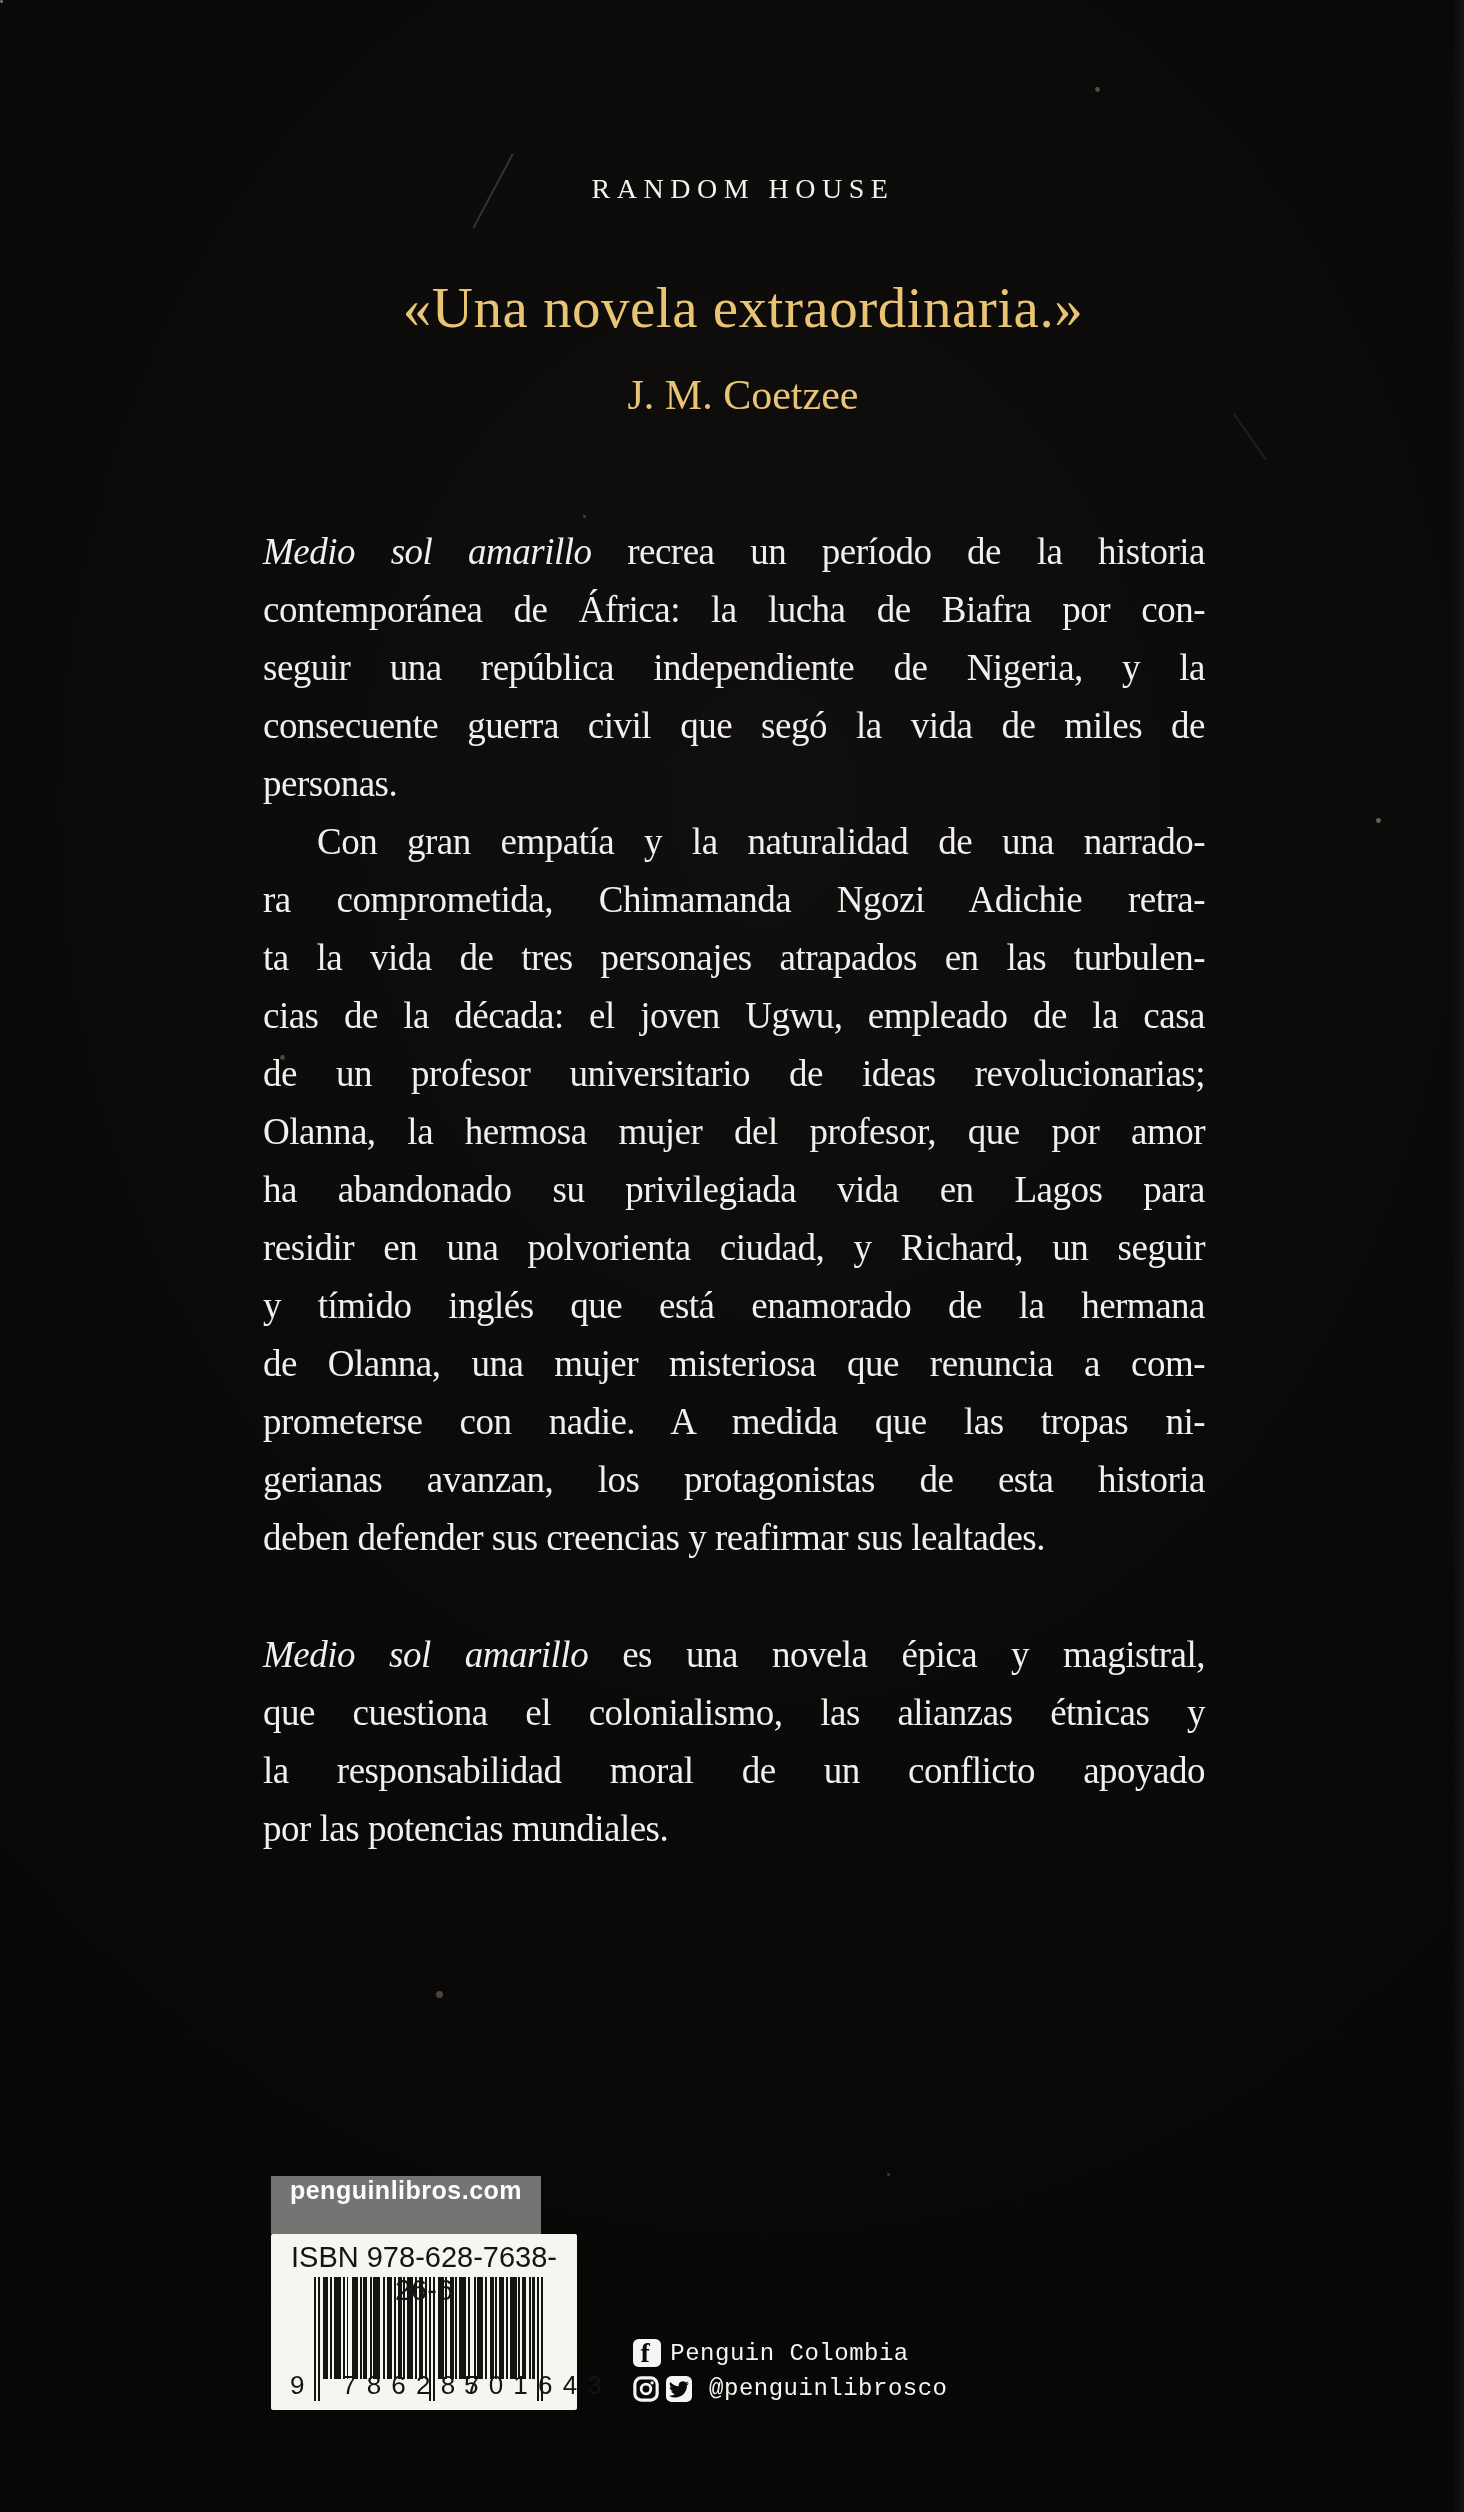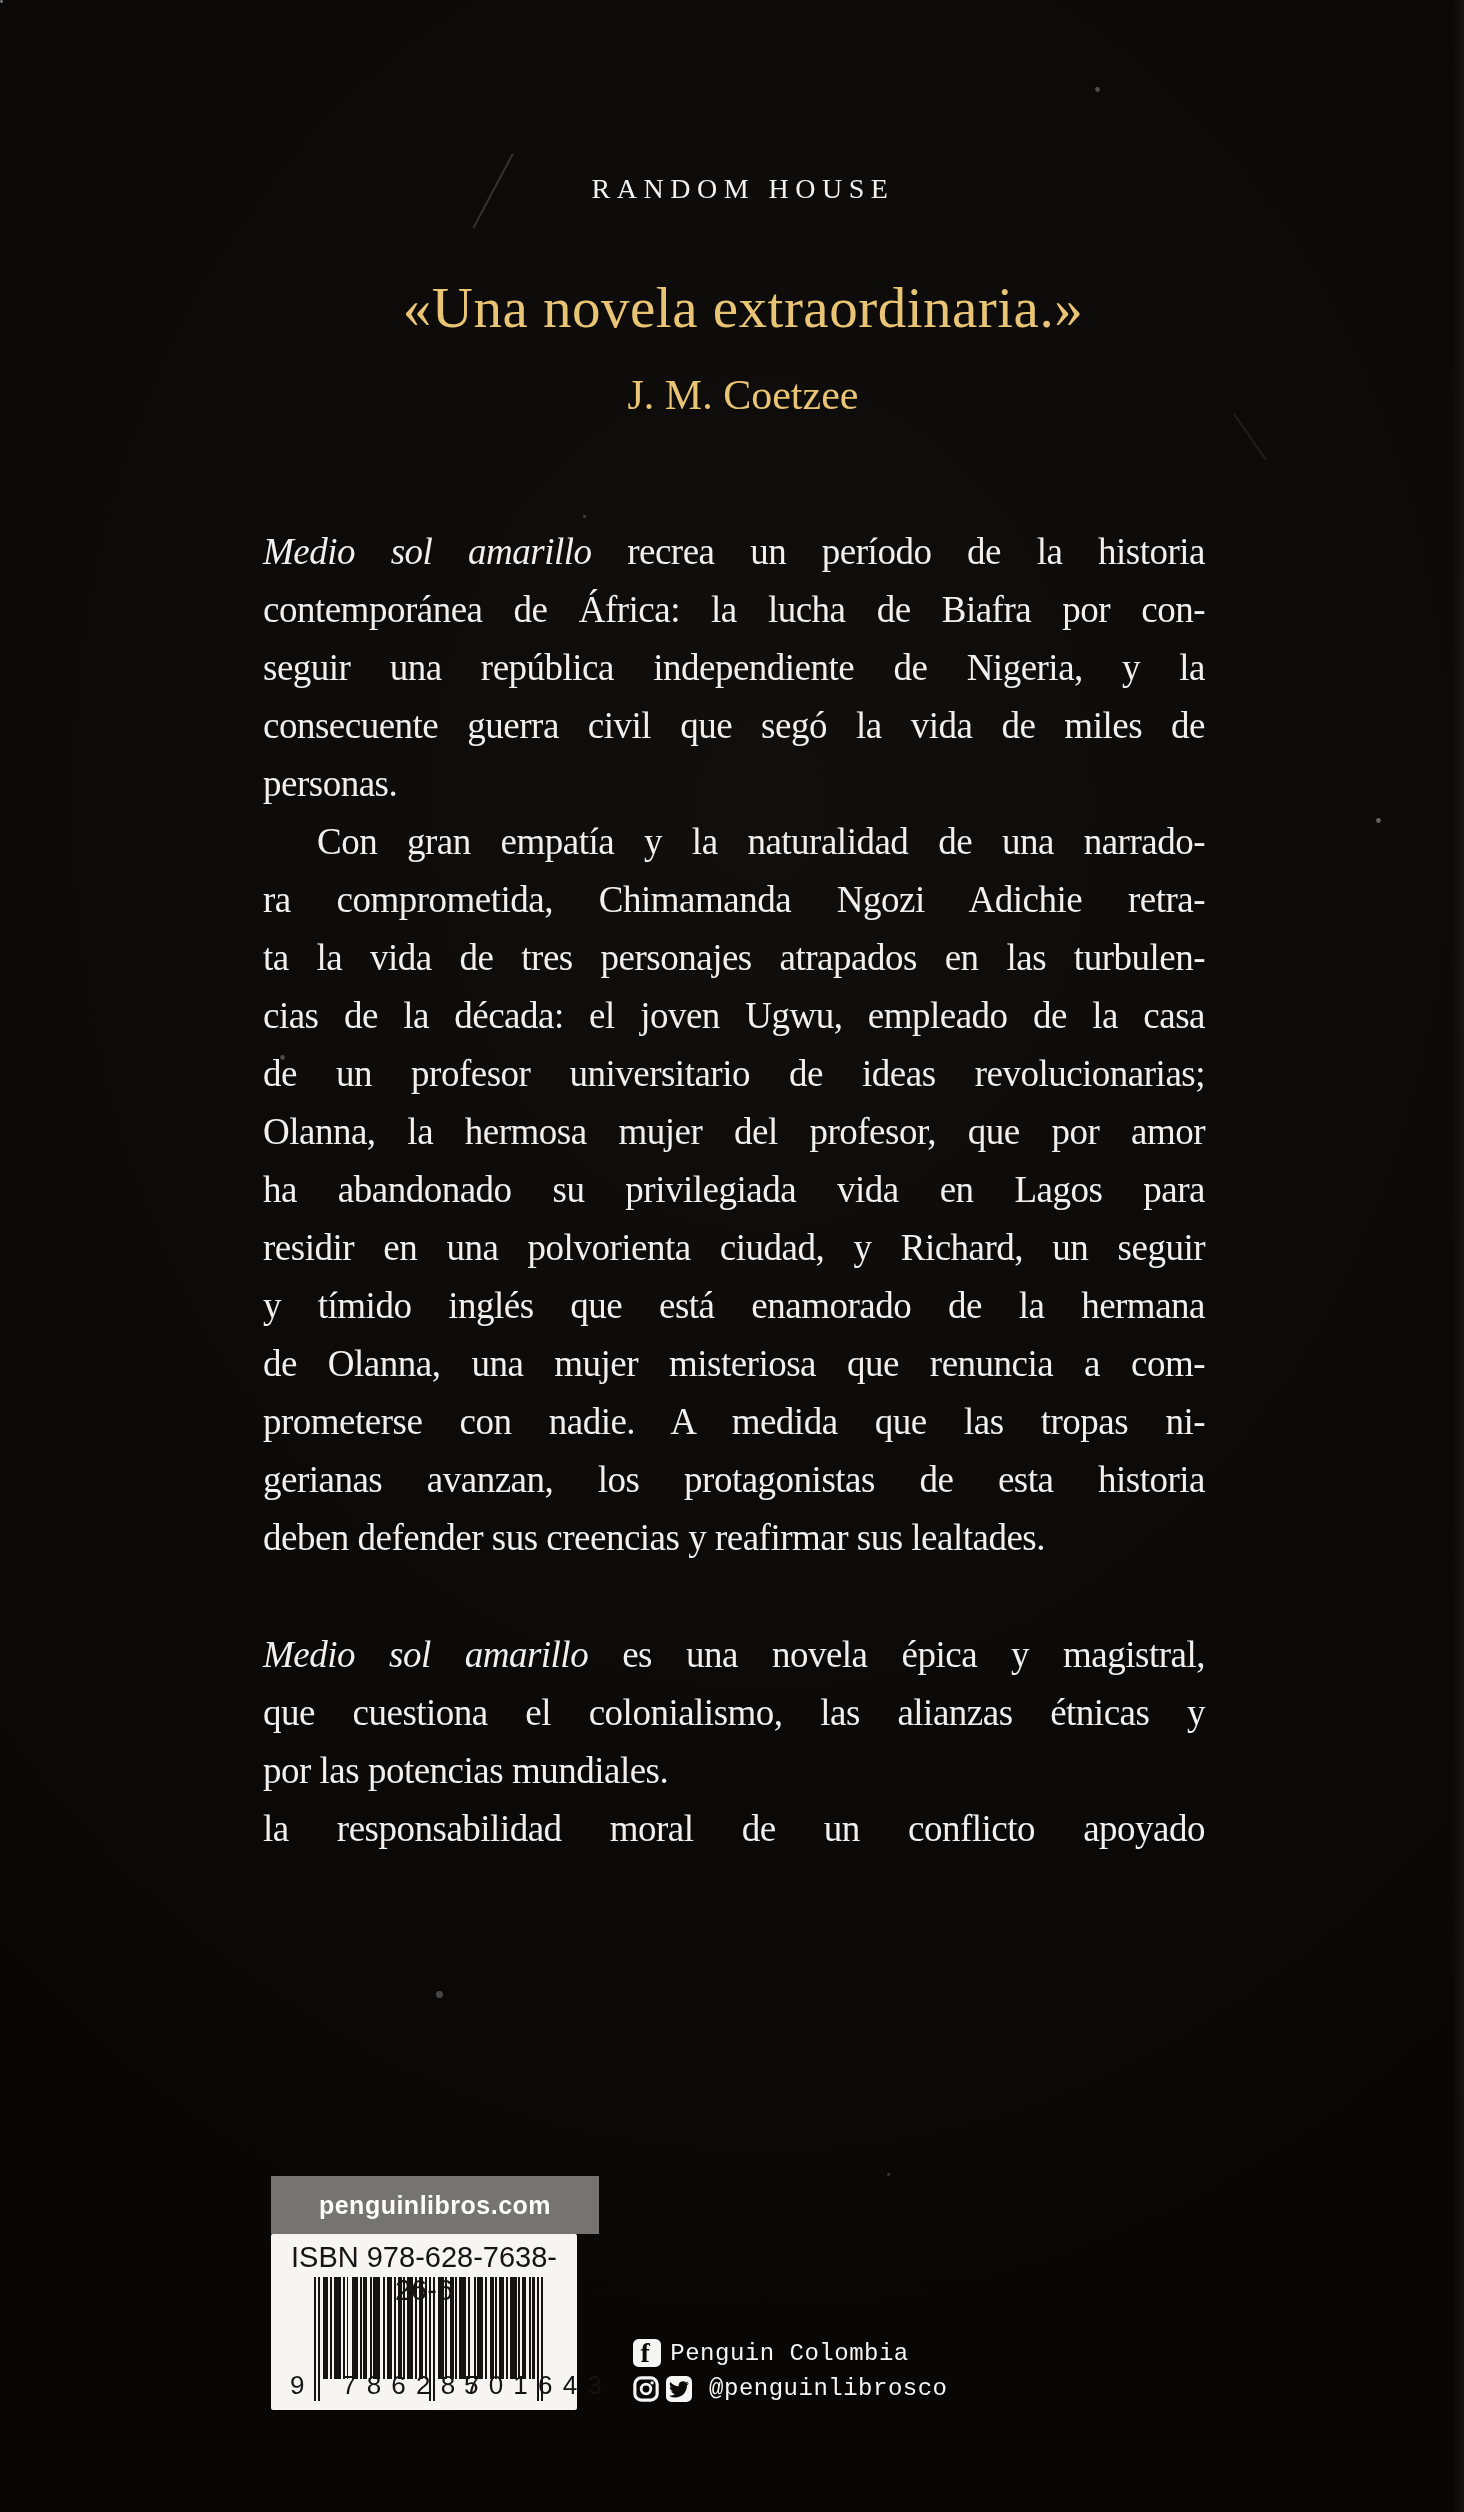--- a/index.html
+++ b/index.html
@@ -44,22 +44,22 @@
   .para{margin:0;}
   .para.gap{margin-top:59px;}
   .line{text-align:justify;text-align-last:justify;}
   .line.final{text-align-last:left;}
   .line.indent{padding-left:54px;}
   .it{font-style:italic;}
 
   .footer-sans{font-family:"Liberation Sans", sans-serif;}
 
   .site-bar{
-    position:absolute;left:271px;top:2176px;width:328px;height:58px;
-    background:#767472;display:flex;align-items:center;justify-content:center;
+    position:absolute;left:271px;top:2176px;width:270px;height:58px;
+    background:#767472;display:flex;align-items:flex-start;justify-content:center;
   }
   .site-bar span{
     font-family:"Liberation Sans", sans-serif;font-weight:bold;
     color:#fdfdfc;font-size:25px;letter-spacing:0.5px;
   }
 
   .isbn-box{
     position:absolute;left:271px;top:2234px;width:306px;height:176px;
     background:#f6f5f2;border-radius:1.9px;
   }
@@ -129,22 +129,22 @@
         <div class="line"><span>residir en una polvorienta ciudad, y Richard, un seguir</span></div>
         <div class="line"><span>y tímido inglés que está enamorado de la hermana</span></div>
         <div class="line"><span>de Olanna, una mujer misteriosa que renuncia a com-</span></div>
         <div class="line"><span>prometerse con nadie. A medida que las tropas ni-</span></div>
         <div class="line"><span>gerianas avanzan, los protagonistas de esta historia</span></div>
         <div class="line final"><span>deben defender sus creencias y reafirmar sus lealtades.</span></div>
       </div>
       <div class="para gap">
         <div class="line"><span class="it">Medio sol amarillo</span><span> es una novela épica y magistral,</span></div>
         <div class="line"><span>que cuestiona el colonialismo, las alianzas étnicas y</span></div>
+        <div class="line"><span>la responsabilidad moral de un conflicto apoyado</span></div>
         <div class="line final"><span>por las potencias mundiales.</span></div>
-        <div class="line"><span>la responsabilidad moral de un conflicto apoyado</span></div>
       </div>
     </div>
 
   <div class="site-bar">
     <span>penguinlibros.com</span>
   </div>
 
   <div class="isbn-box">
     <div class="isbn-text">ISBN 978-628-7638-26-6</div>
     <div class="bars" id="barcode">

